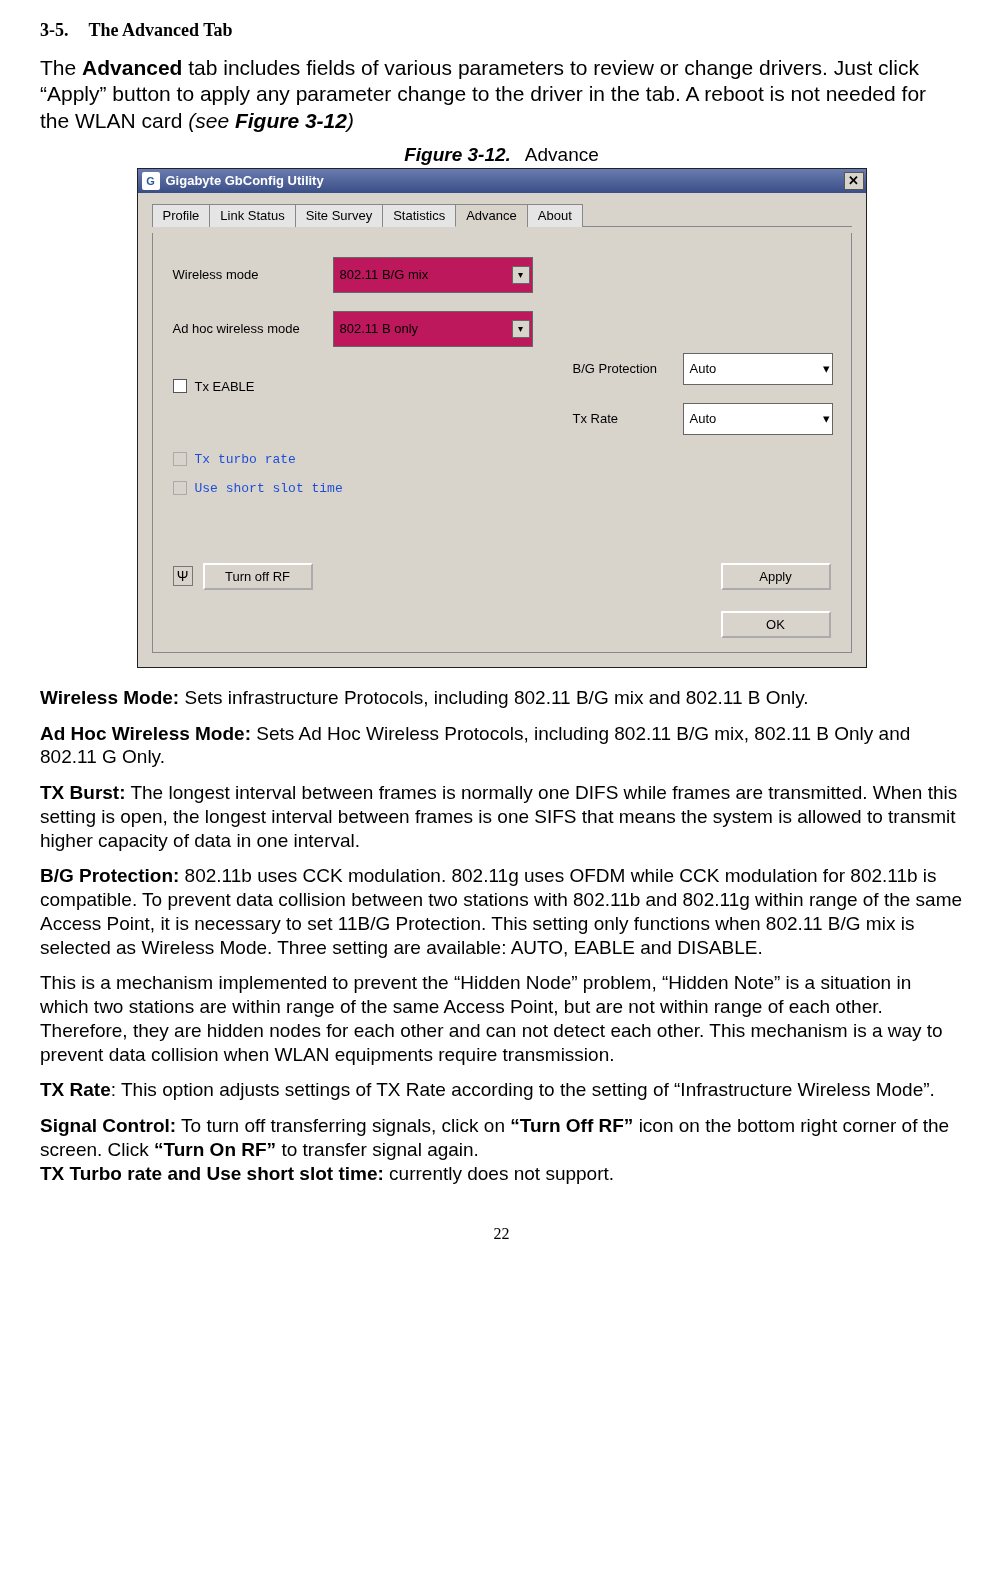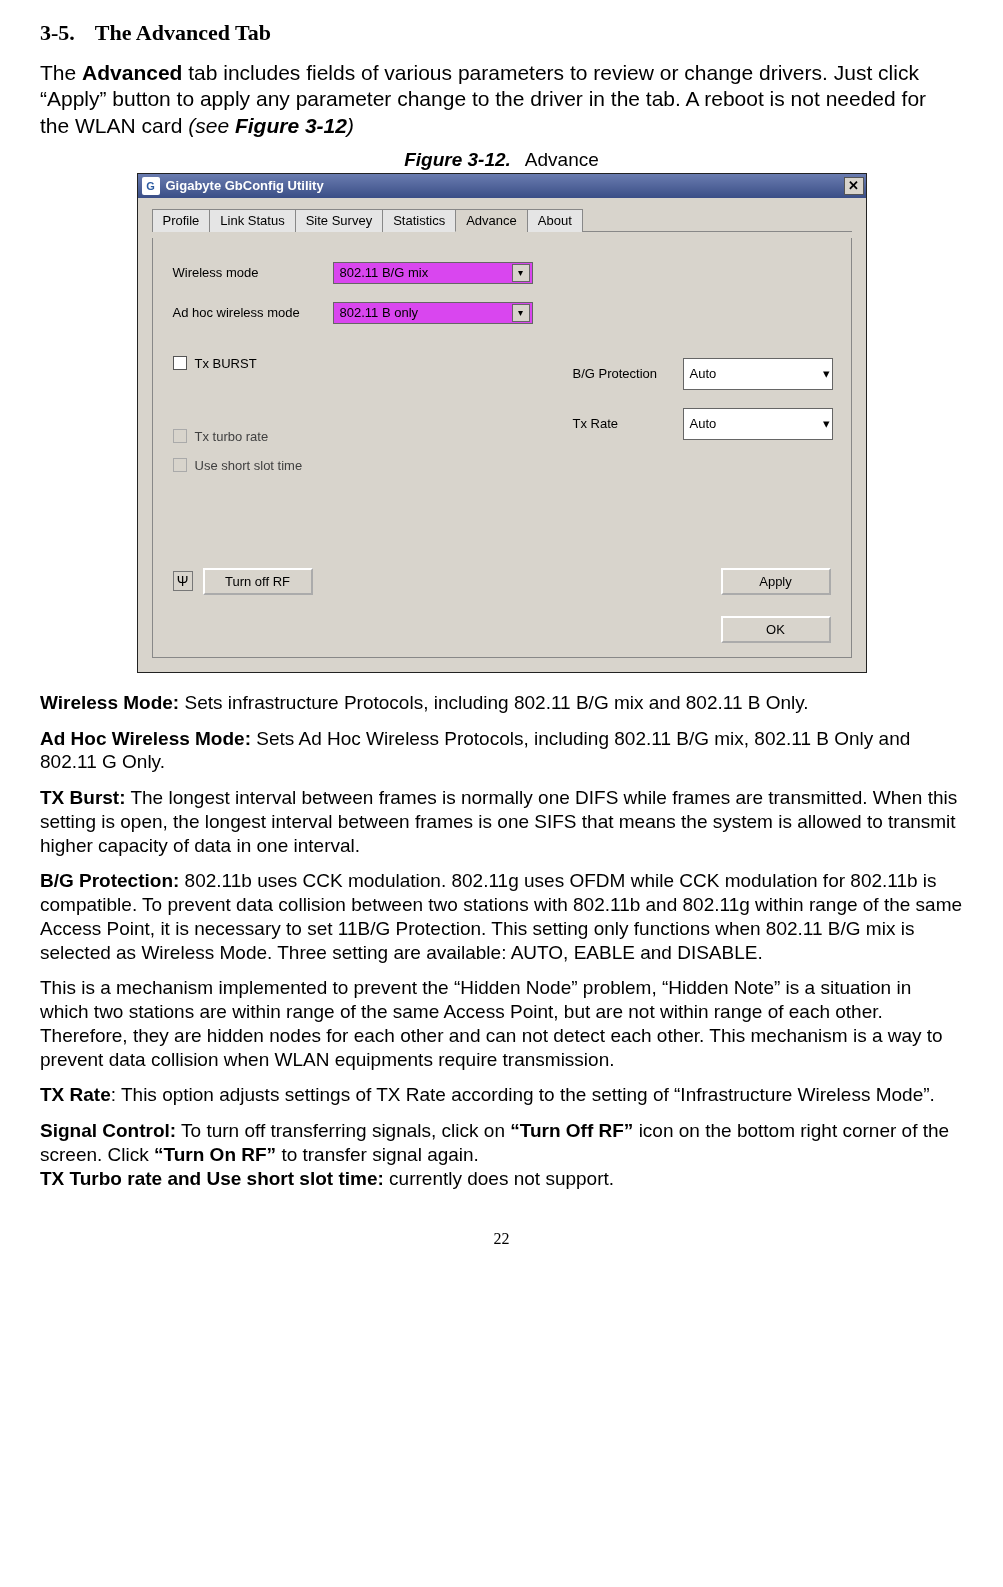--- a/index.html
+++ b/index.html
@@ -7,21 +7,21 @@
     font-family: Arial, Helvetica, sans-serif;
     margin: 0;
     padding: 20px 40px;
     background: #fff;
     color: #000;
     width: 1003px;
   }
   .section-title {
     font-family: "Times New Roman", serif;
     font-weight: bold;
-    font-size: 22px;
+    font-size: 18px;
     margin-bottom: 14px;
   }
   .section-title .num { display:inline-block; margin-right:20px; }
   .para {
     font-size: 21px;
     line-height: 1.25;
     margin: 0 10px 10px 0;
   }
   .figcap {
     font-size: 19px;
@@ -65,31 +65,31 @@
     color:#000;
   }
   .tab.active { background:#d8d4cc; border-bottom:1px solid #d8d4cc; font-weight:normal;}
   .panel {
     border:1px solid #888; border-top:none;
     background:#d8d4cc; padding:24px 20px 14px; height:420px; position:relative;
   }
   .row { display:flex; align-items:center; margin-bottom:18px;}
   .row .lbl { width:160px;}
   .sel {
-    width:200px;height:22px;border:1px solid #666;background:#d946ef;
+    width:200px;height:36px;border:1px solid #666;background:#be185d;
     display:flex;align-items:center;justify-content:space-between;padding:0 2px 0 6px;
   }
   .sel .arrow{
     width:18px;height:18px;background:#d8d4cc;border:1px solid #666;
     display:flex;align-items:center;justify-content:center;font-size:10px;
   }
   .chk { display:flex; align-items:center; gap:8px; margin-bottom:14px;}
   .chkbox { width:14px;height:14px;border:1px solid #555;background:#fff;}
   .chkbox.dis { background:#d8d4cc; border-color:#aaa;}
-  .chk.dis { color:#404040;}
+  .chk.dis { color:#1d4ed8;font-family:Liberation Mono, monospace;}
   .rightcol { position:absolute; left:420px; top:120px; width:280px;}
   .rightrow { display:flex; align-items:center; margin-bottom:18px;}
   .rightrow .lbl2 { width:110px;}
   .sel2 { width:150px;height:32px;border:1px solid #666;background:#fff;
     display:flex;align-items:center;justify-content:space-between;padding:0 2px 0 6px;}
   .btnrow { position:absolute; left:20px; bottom:62px; display:flex; align-items:center; gap:10px;}
   .rf-icon { width:20px;height:20px;border:1px solid #777;display:flex;align-items:center;justify-content:center;font-size:14px;}
   .btn3d {
     background:#d8d4cc;border:2px outset #fff;padding:4px 18px;min-width:110px;text-align:center;
   }
@@ -149,21 +149,21 @@
         <div class="sel">
           <span>802.11 B only</span>
           <span class="arrow">▾</span>
         </div>
       </div>
 
       <div style="height:14px"></div>
 
       <div class="chk">
         <div class="chkbox"></div>
-        <span>Tx BURST</span>
+        <span>Tx EABLE</span>
       </div>
 
       <div style="height:44px"></div>
 
       <div class="chk dis">
         <div class="chkbox dis"></div>
         <span>Tx turbo rate</span>
       </div>
       <div class="chk dis">
         <div class="chkbox dis"></div>

